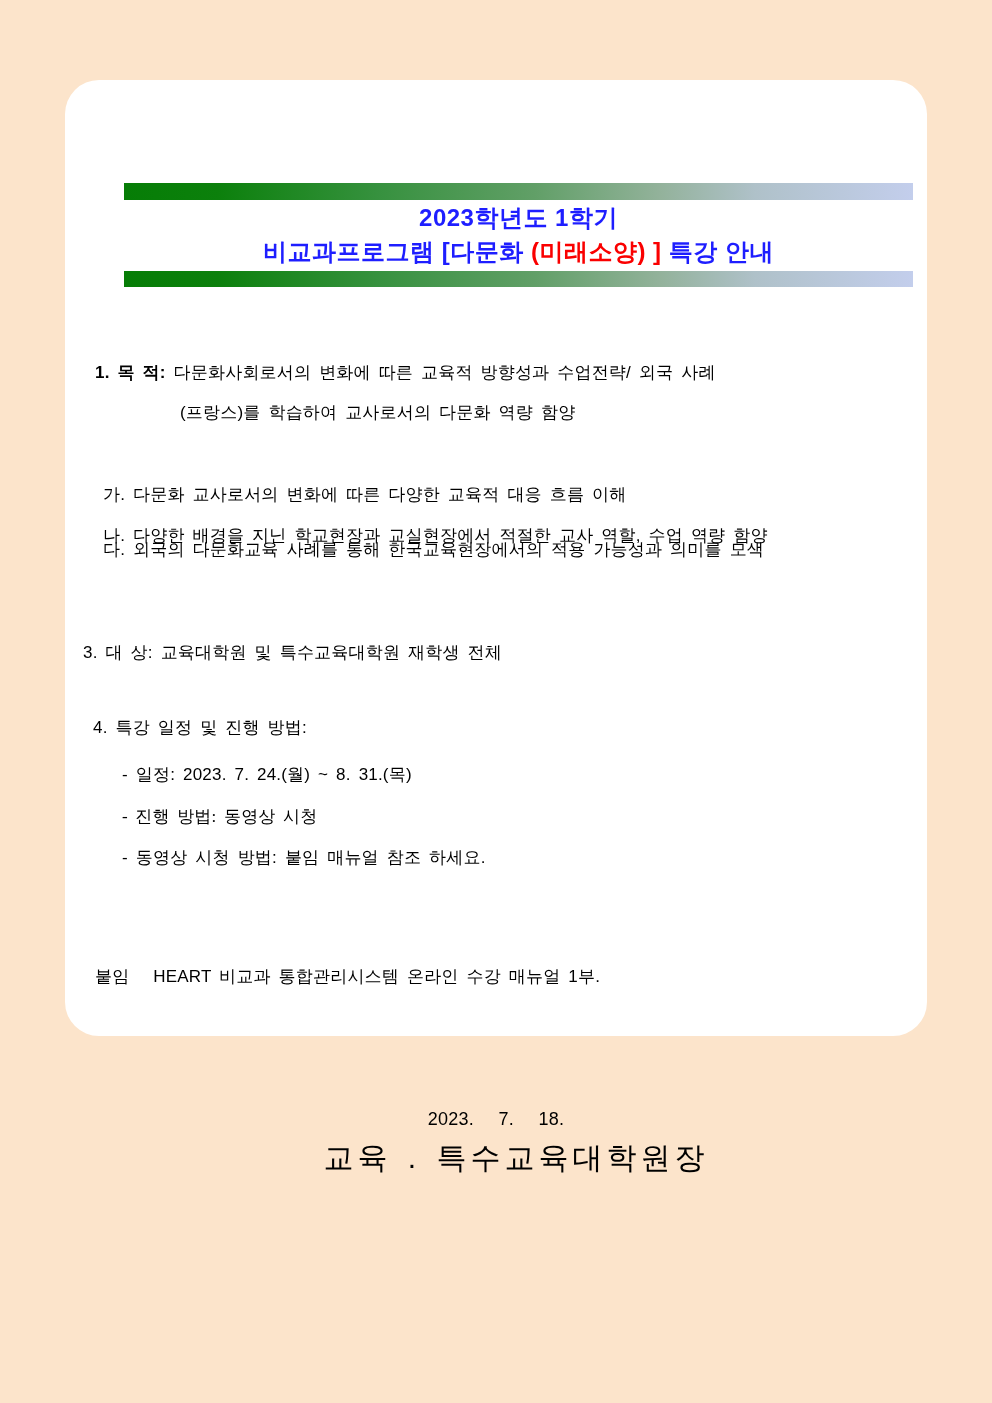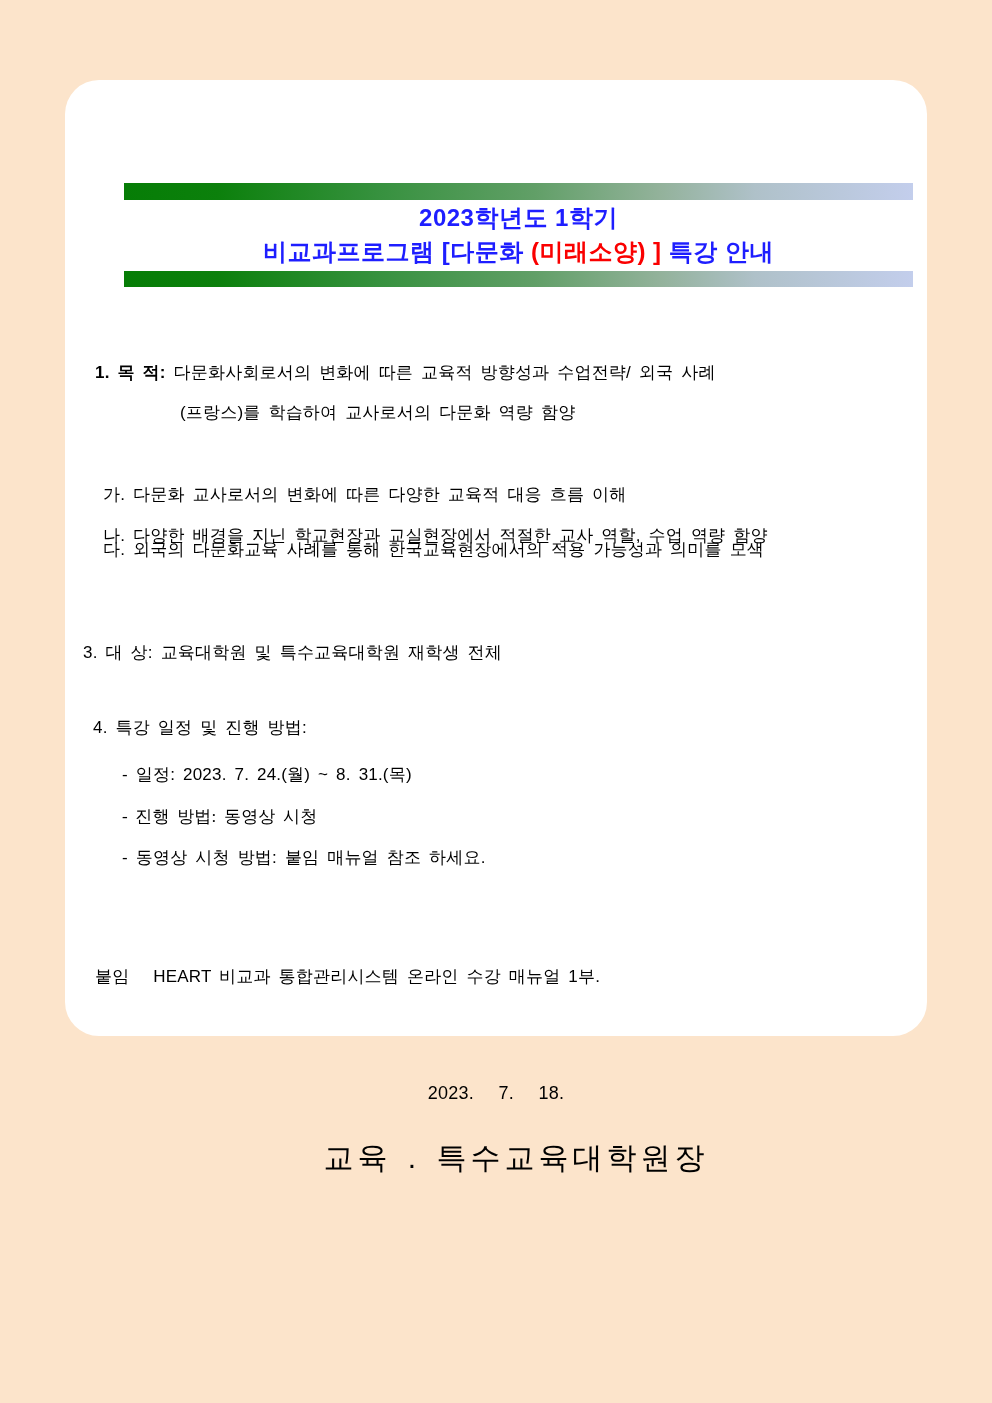--- a/index.html
+++ b/index.html
@@ -104,17 +104,17 @@
   <div class="bline" style="left:18px; top:561px;">3. 대 상: 교육대학원 및 특수교육대학원 재학생 전체</div>
 
   <div class="bline" style="left:28px; top:636px;">4. 특강 일정 및 진행 방법:</div>
 
   <div class="bline" style="left:57px; top:683px;">- 일정: 2023. 7. 24.(월) ~ 8. 31.(목)</div>
   <div class="bline" style="left:57px; top:725px;font-family:Liberation Serif, serif;">- 진행 방법: 동영상 시청</div>
   <div class="bline" style="left:57px; top:766px;text-align:center;">- 동영상 시청 방법: 붙임 매뉴얼 참조 하세요.</div>
 
   <div class="bline" style="left:30px; top:885px;text-align:right;">붙임   HEART 비교과 통합관리시스템 온라인 수강 매뉴얼 1부.</div>
 
-  <div class="bline centered date-line" style="top:1001px;">2023.   7.   18.</div>
+  <div class="bline centered date-line" style="top:1027px;">2023.   7.   18.</div>
 
   <div class="bline centered signature-line" style="top:1066px;margin-left:20px;">교육 . 특수교육대학원장</div>
 
 </div>
 
 </body></html>

